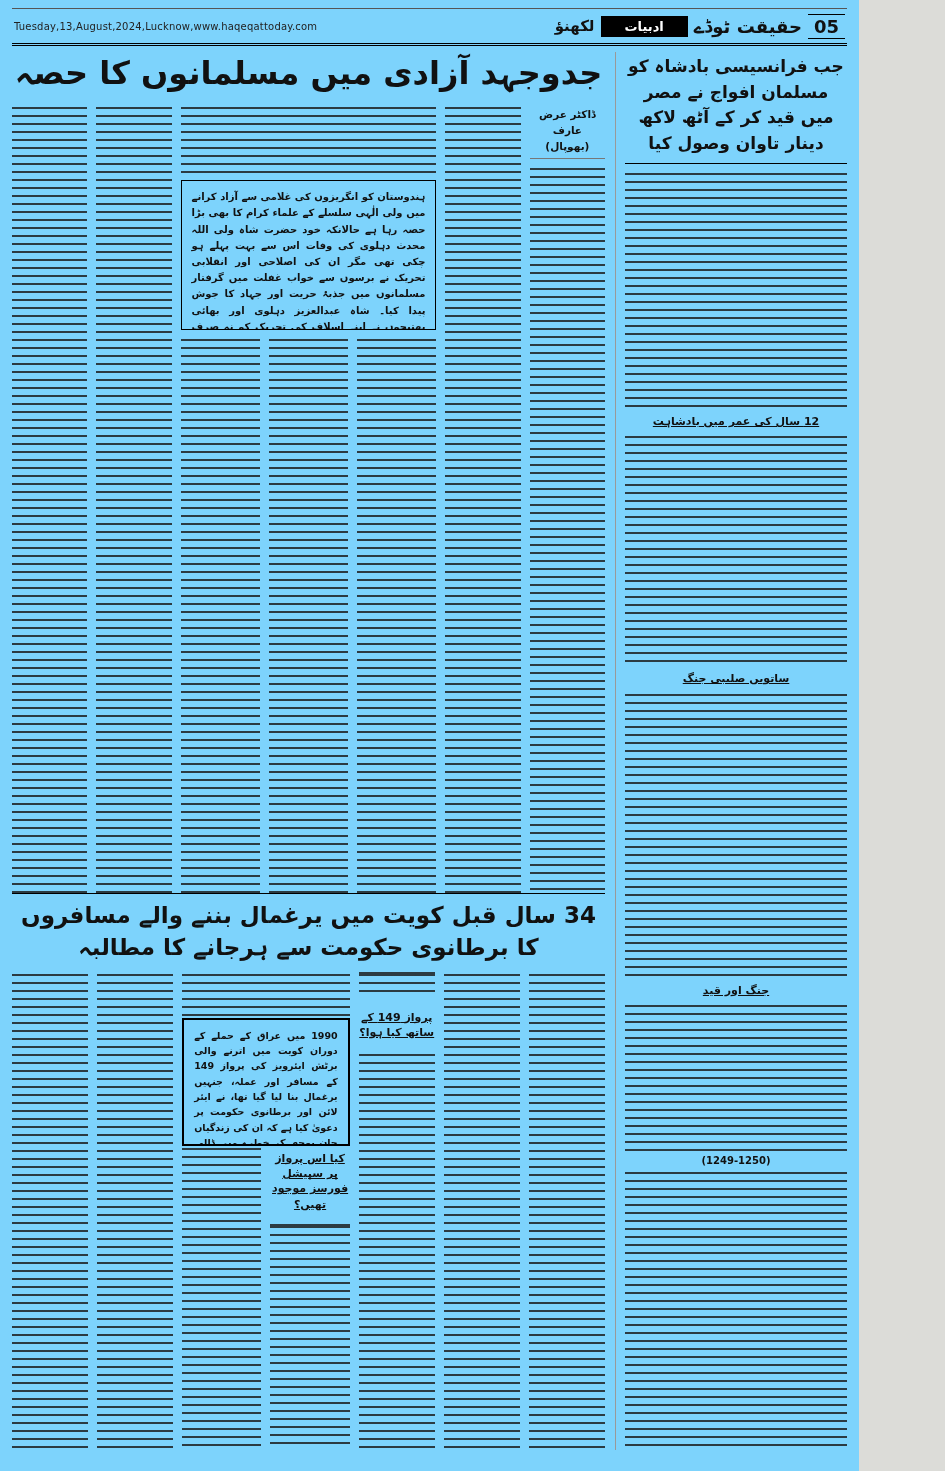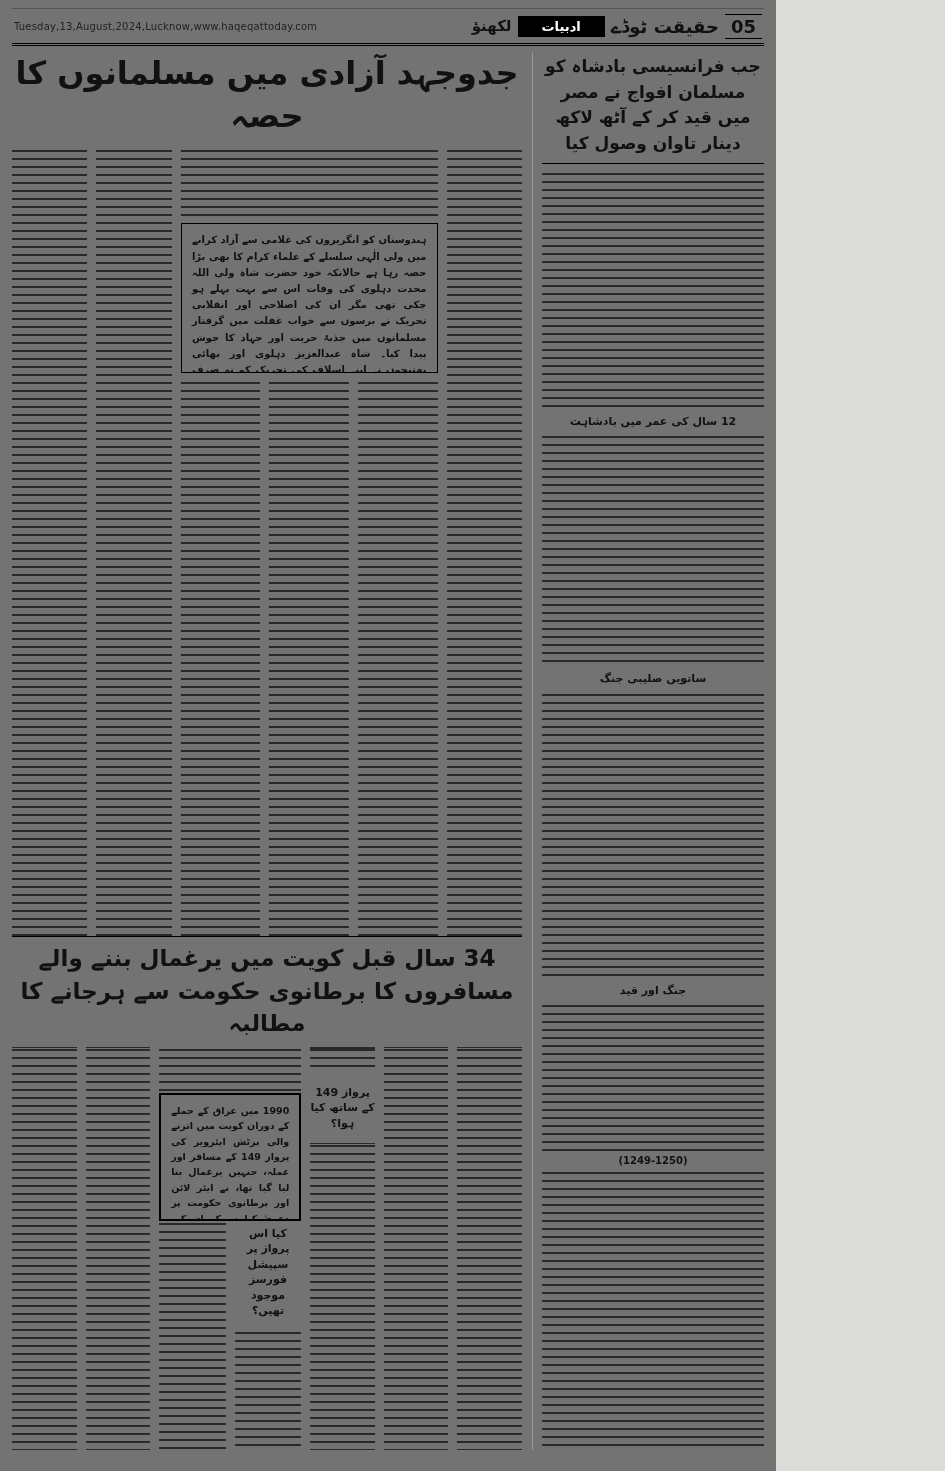--- a/index.html
+++ b/index.html
@@ -1,38 +1,38 @@
 <!DOCTYPE html>
 <html lang="ur"><head>
 <meta charset="utf-8">
 <style>
   html,body{margin:0;padding:0;}
   body{width:945px;height:1471px;background:#dcdcd8;font-family:"DejaVu Sans",sans-serif;}
-  .page{position:relative;width:776px;height:1471px;background:#737373;box-sizing:border-box;
+  .page{position:relative;width:859px;height:1471px;background:#7dd3fc;box-sizing:border-box;
         padding:8px 12px 10px 12px;color:#111;overflow:hidden;}
 
   
   .masthead-bar{height:34px;border-top:1px solid #555;border-bottom:3px double #000;
         display:flex;align-items:center;justify-content:space-between;direction:ltr;padding:0 2px;}
   .date-line{font-size:10px;letter-spacing:.2px;color:#222;}
   .mast-right{display:flex;align-items:center;gap:6px;direction:ltr;}
   .city-label{font-weight:bold;font-size:15px;direction:rtl;}
   .section-box{background:#000;color:#fff;font-weight:bold;font-size:13px;padding:3px 24px;direction:rtl;}
   .masthead-title{font-weight:bold;font-size:18px;direction:rtl;letter-spacing:.5px;}
   .page-number{font-weight:bold;font-size:18px;border-top:1px solid #000;border-bottom:1px solid #000;padding:1px 6px;}
 
   
   .content{display:flex;direction:rtl;gap:10px;margin-top:6px;height:1398px;}
 
   
   .side-article{width:232px;flex:none;border-left:1px solid #999;padding-left:9px;
         display:flex;flex-direction:column;box-sizing:border-box;align-items:center;}
   .side-headline{font-size:17px;font-weight:bold;line-height:1.5;text-align:center;direction:rtl;
         border-bottom:1.5px solid #000;padding:2px 0 7px;margin:0 0 7px;}
-  .subhead{font-weight:bold;font-size:11px;text-align:center;direction:rtl;line-height:1.4;margin:5px 0;}
+  .subhead{font-weight:bold;font-size:11px;text-align:center;direction:rtl;line-height:1.4;margin:5px 0;text-decoration:underline;}
   .year-note{font-weight:bold;font-size:10px;text-align:center;margin:4px 0;}
 
   
   .txt{background-image:repeating-linear-gradient(to bottom,
         rgba(25,25,25,.82) 0px, rgba(25,25,25,.82) 2px,
         rgba(0,0,0,0) 2px, rgba(0,0,0,0) 8px);
         background-position:0 2px;width:100%;}
   .fill{flex:1 1 auto;min-height:40px;}
 
   
@@ -89,20 +89,24 @@
       <div class="year-note">(1249-1250)</div>
       <div class="txt fill"></div>
     </aside>
 
     <main class="main-area">
 
       <h1 class="lead-headline">جدوجہد آزادی میں مسلمانوں کا حصہ</h1>
 
       <div class="lead-body">
         <div class="col">
+          <div class="byline">ڈاکٹر عرض عارف (بھوپال)</div>
+          <div class="txt fill"></div>
+        </div>
+        <div class="col">
           <div class="txt fill"></div>
         </div>
         <div class="group-3">
           <div class="txt" style="height:68px;flex:none;"></div>
           <div class="boxed lead">ہندوستان کو انگریزوں کی غلامی سے آزاد کرانے میں ولی الٰہی سلسلے کے علماء کرام کا بھی بڑا حصہ رہا ہے حالانکہ خود حضرت شاہ ولی اللہ محدث دہلوی کی وفات اس سے بہت پہلے ہو چکی تھی مگر ان کی اصلاحی اور انقلابی تحریک نے برسوں سے خواب غفلت میں گرفتار مسلمانوں میں جذبۂ حریت اور جہاد کا جوش پیدا کیا۔ شاہ عبدالعزیز دہلوی اور بھائی بھتیجوں نے اپنے اسلاف کی تحریک کو نہ صرف آگے بڑھایا بلکہ علماء اور معتقدین کی وہ جماعت بھی تیار کی جس کے ایک بازو جہادِ آزادی اور مسلح فوجیں سرگرم میں تھیں۔</div>
           <div class="group-cols">
             <div class="col">
                 <div class="txt fill"></div>
               </div>
             <div class="col">

